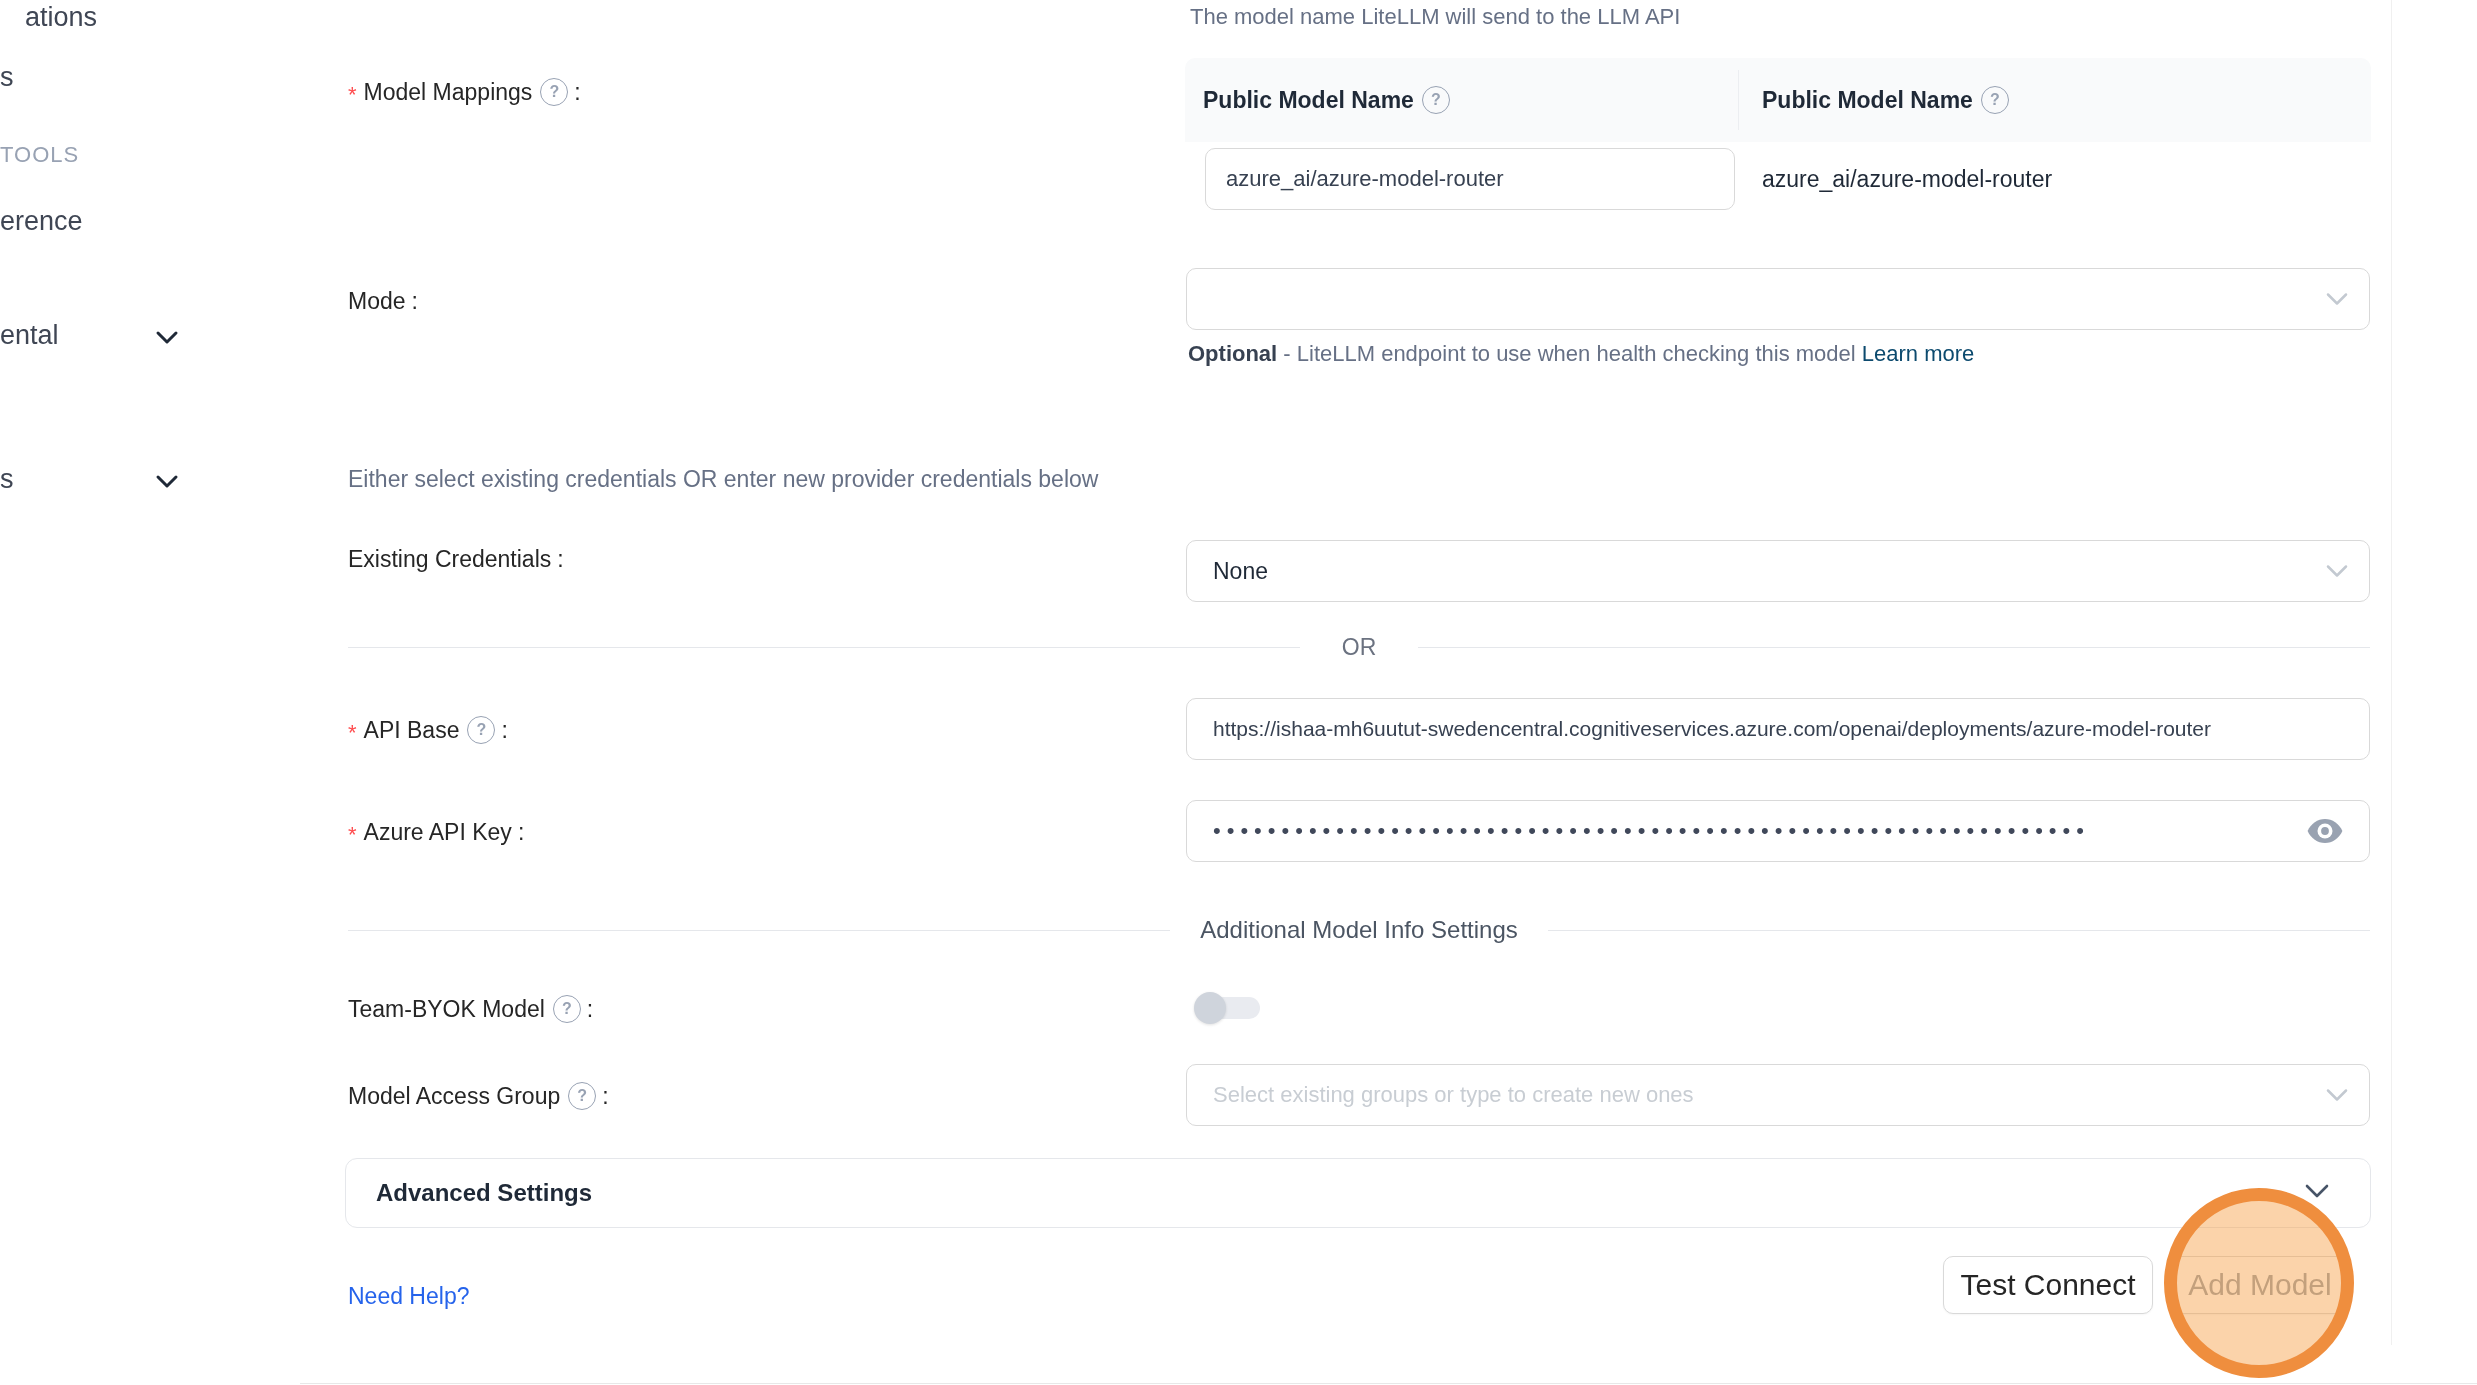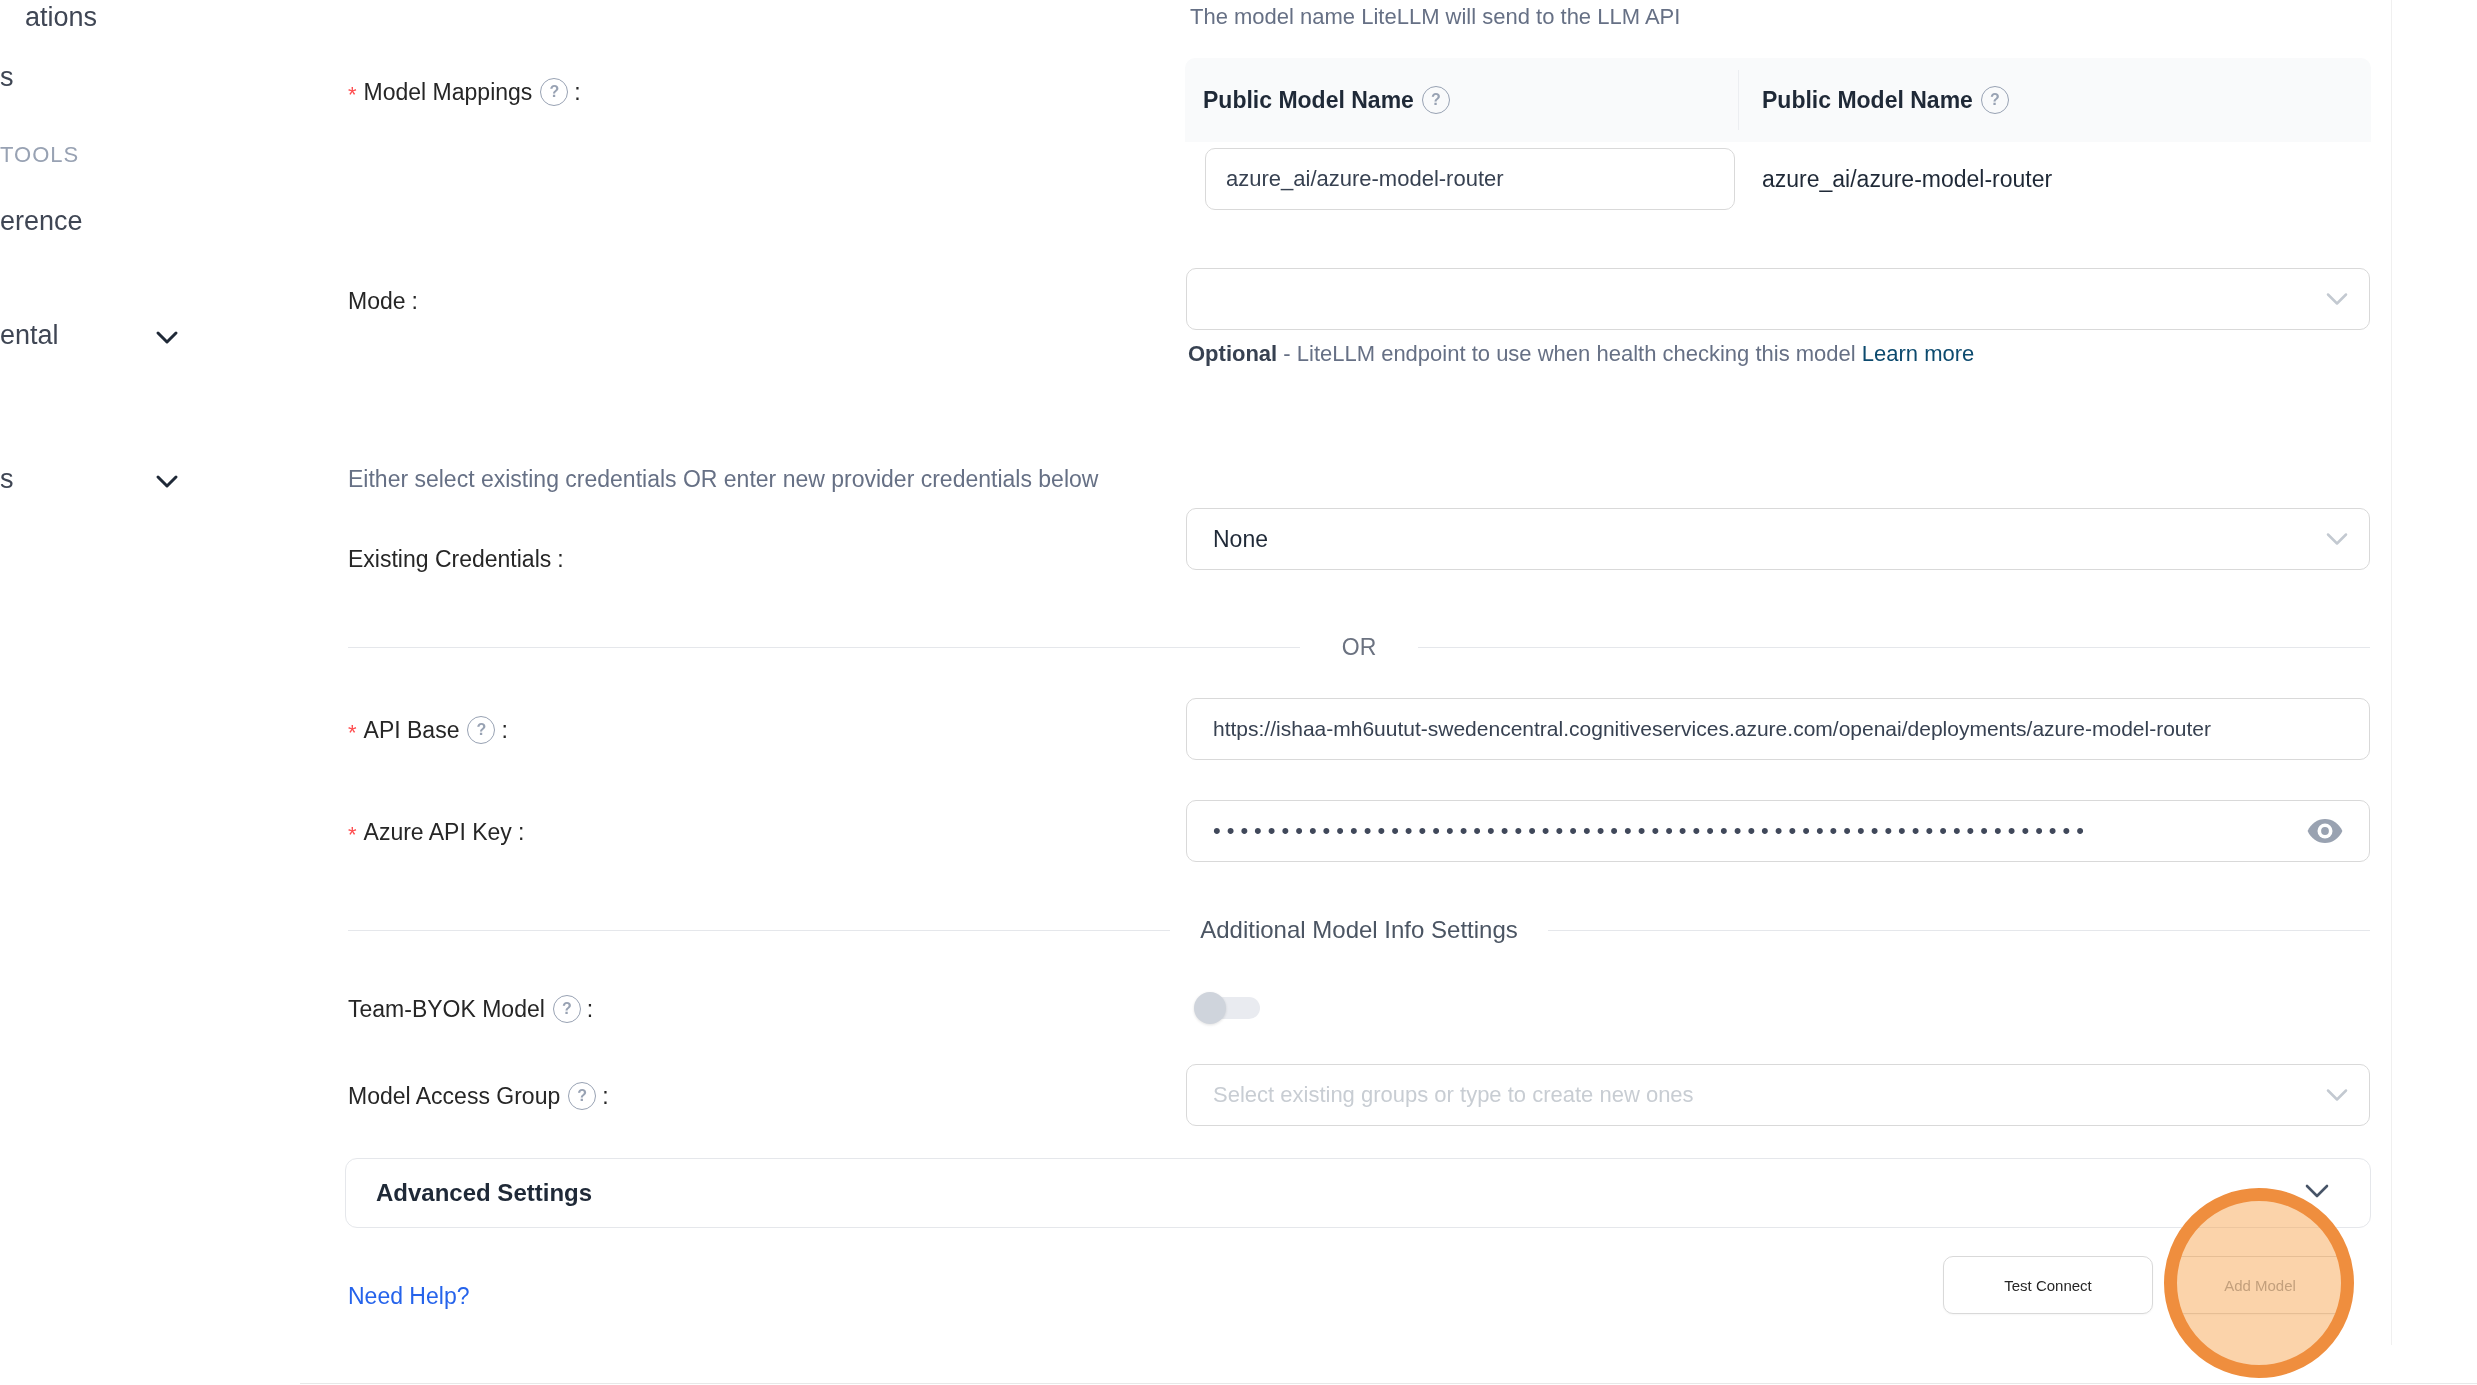--- a/index.html
+++ b/index.html
@@ -46,21 +46,21 @@
   .eye{position:absolute;right:26px;top:50%;transform:translateY(-50%);cursor:pointer;display:flex;}
   
   .toggle{position:absolute;left:894px;top:992px;width:66px;height:32px;cursor:pointer;}
   .toggle-track{position:absolute;left:14px;top:5px;width:52px;height:22px;border-radius:11px;background:#e9ebf0;}
   .toggle-knob{position:absolute;left:0;top:0;width:32px;height:32px;border-radius:50%;background:#cfd4dc;box-shadow:0 1px 3px rgba(0,0,0,0.12);}
   
   .adv-panel{position:absolute;left:45px;top:1158px;width:2026px;height:70px;border:1px solid #e5e7eb;border-radius:12px;background:#fff;box-sizing:border-box;display:flex;align-items:center;padding:0 40px 0 30px;cursor:pointer;}
   .adv-title{font-size:24px;font-weight:bold;color:#1f2937;flex:1;}
   
   .need-help{position:absolute;left:48px;top:1283px;font-size:23px;color:#2563eb;cursor:pointer;}
-  .btn{position:absolute;top:1256px;height:58px;border:1px solid #d9d9d9;border-radius:10px;background:#fff;box-sizing:border-box;display:flex;align-items:center;justify-content:center;font-size:15px;cursor:pointer;box-shadow:0 1px 2px rgba(0,0,0,0.04);}
+  .btn{position:absolute;top:1256px;height:58px;border:1px solid #d9d9d9;border-radius:10px;background:#fff;box-sizing:border-box;display:flex;align-items:center;justify-content:center;font-size:30px;cursor:pointer;box-shadow:0 1px 2px rgba(0,0,0,0.04);}
   .btn-test{left:1643px;width:210px;color:#262626;}
   .btn-add{left:1871px;width:178px;color:#9aa2ac;}
   
   .halo{position:absolute;left:2164px;top:1188px;width:190px;height:190px;border-radius:50%;border:13px solid #ef8e3e;background:rgba(246,158,66,0.45);box-sizing:border-box;z-index:50;pointer-events:none;}
   
   .edge-v{position:absolute;left:2391px;top:0;width:1px;height:1345px;background:#f0f0f0;}
   .edge-h{position:absolute;left:300px;top:1383px;width:2177px;height:1px;background:#e8e8e8;}
 </style>
 </head>
 <body>
@@ -138,21 +138,21 @@
   <div class="help-text" style="top:334px;">
     <b>Optional</b><span> - LiteLLM endpoint to use when health checking this model </span><span class="link">Learn more</span>
   </div>
 
   <div class="gray-note" style="top:466px;">Either select existing credentials OR enter new provider credentials below</div>
 
   <div class="row-label" style="top:543px;">
     <span>Existing Credentials</span>
     <span class="colon">:</span>
   </div>
-  <div class="field" style="top:508px;">
+  <div class="field" style="top:540px;">
     <span>None</span>
     <span class="chev">
       <svg width="24" height="15" viewBox="0 0 24 15">
           <path d="M3 3 L12 12 L21 3" fill="none" stroke="#c3c9d1" stroke-width="2.5" stroke-linecap="round" stroke-linejoin="round"></path>
         </svg>
     </span>
   </div>
 
   <div class="divider-row" style="top:634px;">
     <div class="line"></div>

